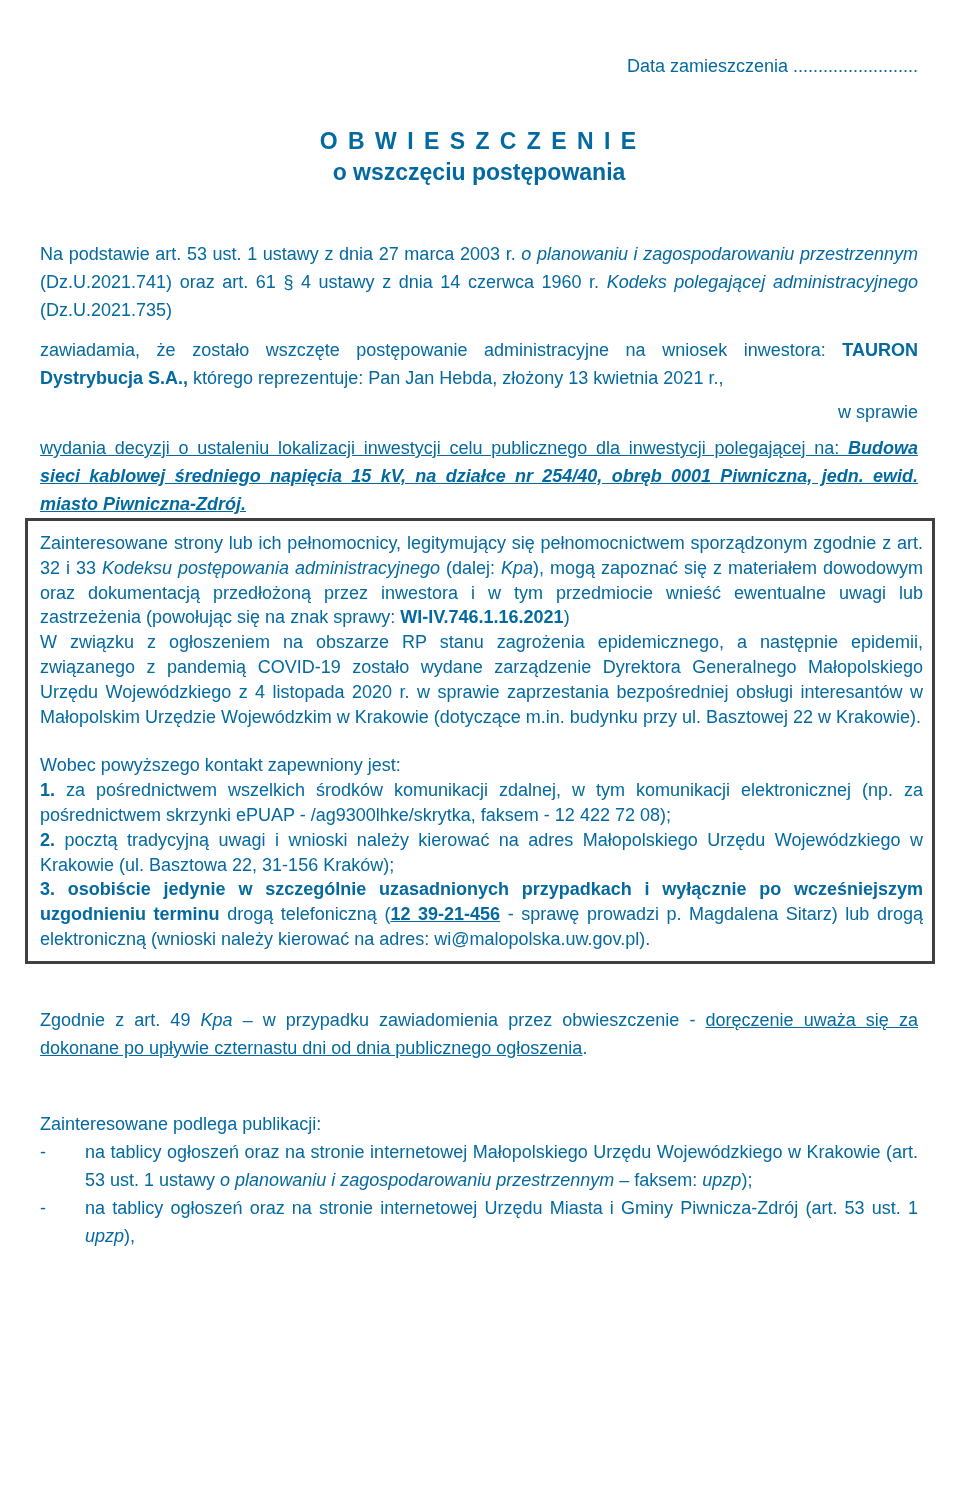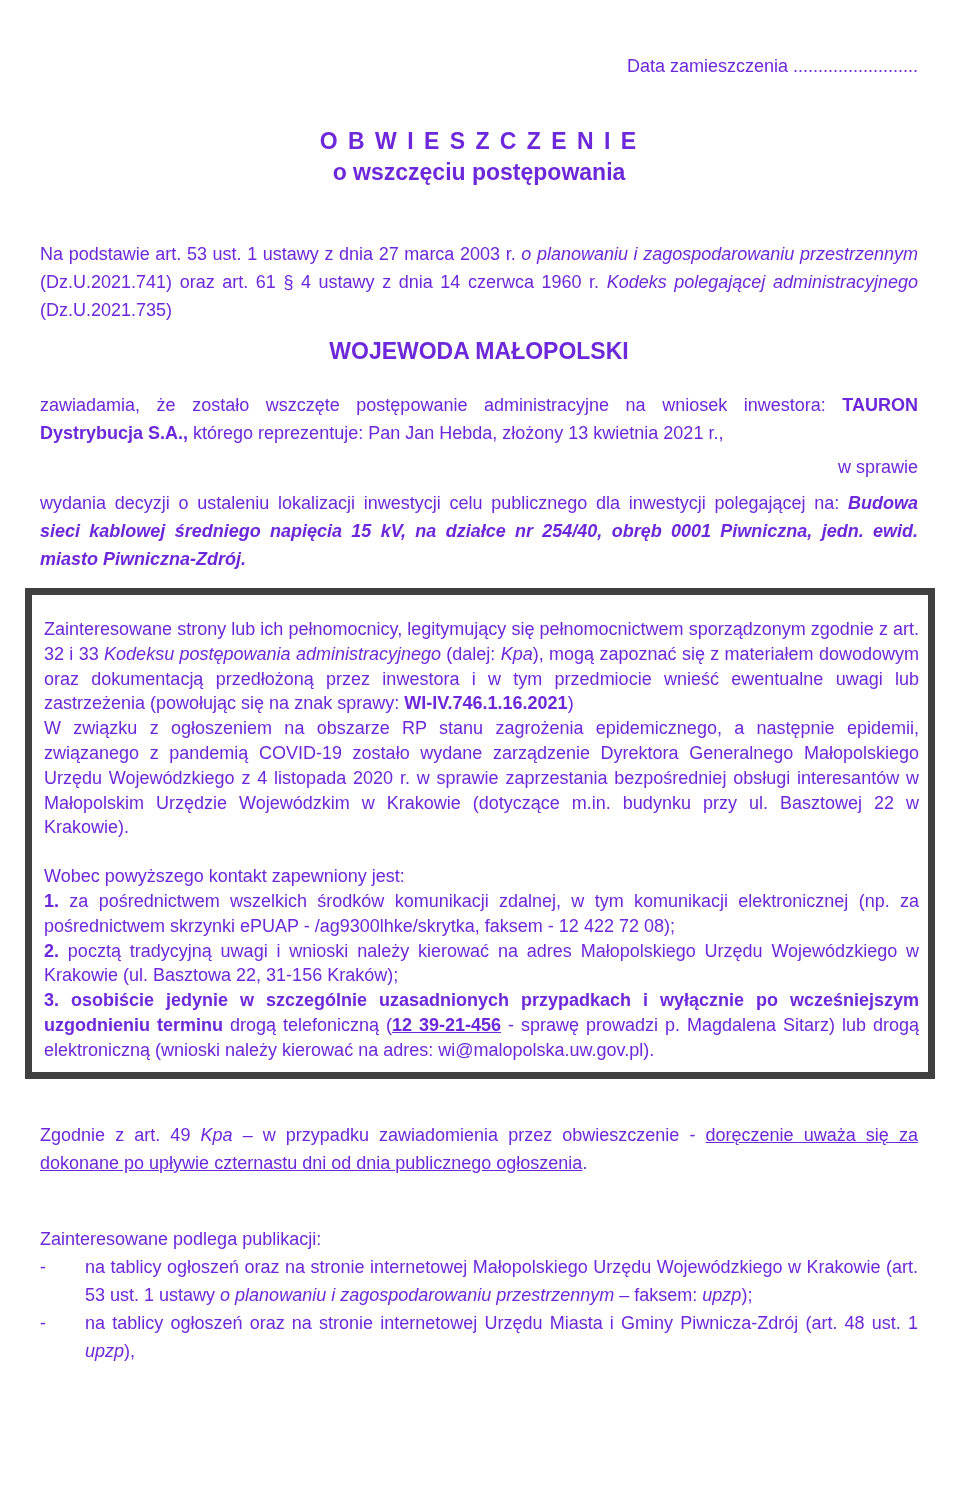--- a/index.html
+++ b/index.html
@@ -10,21 +10,21 @@
   .page {
     position: relative;
     width: 960px;
     height: 1504px;
     background: #ffffff;
     box-sizing: border-box;
     padding: 52px 42px 0 40px;
     font-family: "Liberation Sans", sans-serif;
     font-size: 18px;
     line-height: 28px;
-    color: #6d28d9;
+    color: #0369a1;
     overflow: hidden;
   }
   .date-line {
     text-align: right;
     margin-bottom: 46px;
   }
   .title-block {
     text-align: center;
     font-weight: bold;
     font-size: 23px;
@@ -48,27 +48,27 @@
     margin-bottom: 25px;
   }
   .para-notice {
     margin-bottom: 6px;
   }
   .w-sprawie {
     text-align: right;
     margin-bottom: 8px;
   }
   .para-subject {
-    margin-bottom: 15px;
+    text-decoration: underline;
   }
   .info-box {
-    border: 7px solid #404040;
+    border: 3px solid #404040;
     margin-left: -15px;
     margin-right: -17px;
-    padding: 22px 9px 9px 12px;
+    padding: 10px 9px 9px 12px;
     line-height: 24.8px;
     text-align: justify;
   }
   .box-spacer {
     height: 24px;
   }
   .para-delivery {
     margin-top: 42px;
     margin-bottom: 48px;
   }
@@ -99,21 +99,20 @@
 
   <div class="date-line">Data zamieszczenia .........................</div>
 
   <div class="title-block">
     <div class="title-main">O B W I E S Z C Z E N I E</div>
     <div>o wszczęciu postępowania</div>
   </div>
 
   <div class="para para-legal"><span>Na podstawie art. 53 ust. 1 ustawy z dnia 27 marca 2003 r. </span><span class="seg-i">o planowaniu i zagospodarowaniu przestrzennym</span><span> (Dz.U.2021.741) oraz art. 61 § 4 ustawy z dnia 14 czerwca 1960 r. </span><span class="seg-i">Kodeks polegającej administracyjnego</span><span> (Dz.U.2021.735)</span></div>
 
-  <div class="heading-center">WOJEWODA MAŁOPOLSKI</div>
 
   <div class="para para-notice"><span>zawiadamia, że zostało wszczęte postępowanie administracyjne na wniosek inwestora: </span><span class="seg-b">TAURON Dystrybucja S.A.,</span><span> którego reprezentuje: Pan Jan Hebda, złożony 13 kwietnia 2021 r.,</span></div>
 
   <div class="w-sprawie">w sprawie</div>
 
   <div class="para para-subject"><span>wydania decyzji o ustaleniu lokalizacji inwestycji celu publicznego dla inwestycji polegającej na: </span><span class="seg-bi">Budowa sieci kablowej średniego napięcia 15 kV, na działce nr 254/40, obręb 0001 Piwniczna, jedn. ewid. miasto Piwniczna-Zdrój.</span></div>
 
   <div class="info-box">
     <div class="para"><span>Zainteresowane strony lub ich pełnomocnicy, legitymujący się pełnomocnictwem sporządzonym zgodnie z art. 32 i 33 </span><span class="seg-i">Kodeksu postępowania administracyjnego</span><span> (dalej: </span><span class="seg-i">Kpa</span><span>), mogą zapoznać się z materiałem dowodowym oraz dokumentacją przedłożoną przez inwestora i w tym przedmiocie wnieść ewentualne uwagi lub zastrzeżenia (powołując się na znak sprawy: </span><span class="seg-b">WI-IV.746.1.16.2021</span><span>)</span></div>
     <div class="para"><span>W związku z ogłoszeniem na obszarze RP stanu zagrożenia epidemicznego, a następnie epidemii, związanego z pandemią COVID-19 zostało wydane zarządzenie Dyrektora Generalnego Małopolskiego Urzędu Wojewódzkiego z 4 listopada 2020 r. w sprawie zaprzestania bezpośredniej obsługi interesantów w Małopolskim Urzędzie Wojewódzkim w Krakowie (dotyczące m.in. budynku przy ul. Basztowej 22 w Krakowie).</span></div>
@@ -128,17 +127,17 @@
 
   <div class="publication-heading">Zainteresowane podlega publikacji:</div>
 
   <div>
     <div class="bullet-row">
       <div class="bullet-marker">-</div>
       <div class="bullet-content"><span>na tablicy ogłoszeń oraz na stronie internetowej Małopolskiego Urzędu Wojewódzkiego w Krakowie (art. 53 ust. 1 ustawy </span><span class="seg-i">o planowaniu i zagospodarowaniu przestrzennym</span><span> – faksem: </span><span class="seg-i">upzp</span><span>);</span></div>
     </div>
     <div class="bullet-row">
       <div class="bullet-marker">-</div>
-      <div class="bullet-content"><span>na tablicy ogłoszeń oraz na stronie internetowej Urzędu Miasta i Gminy Piwnicza-Zdrój (art. 48 ust. 1 </span><span class="seg-i">upzp</span><span>),</span></div>
+      <div class="bullet-content"><span>na tablicy ogłoszeń oraz na stronie internetowej Urzędu Miasta i Gminy Piwnicza-Zdrój (art. 53 ust. 1 </span><span class="seg-i">upzp</span><span>),</span></div>
     </div>
   </div>
 
 </div>
 
 </body></html>

